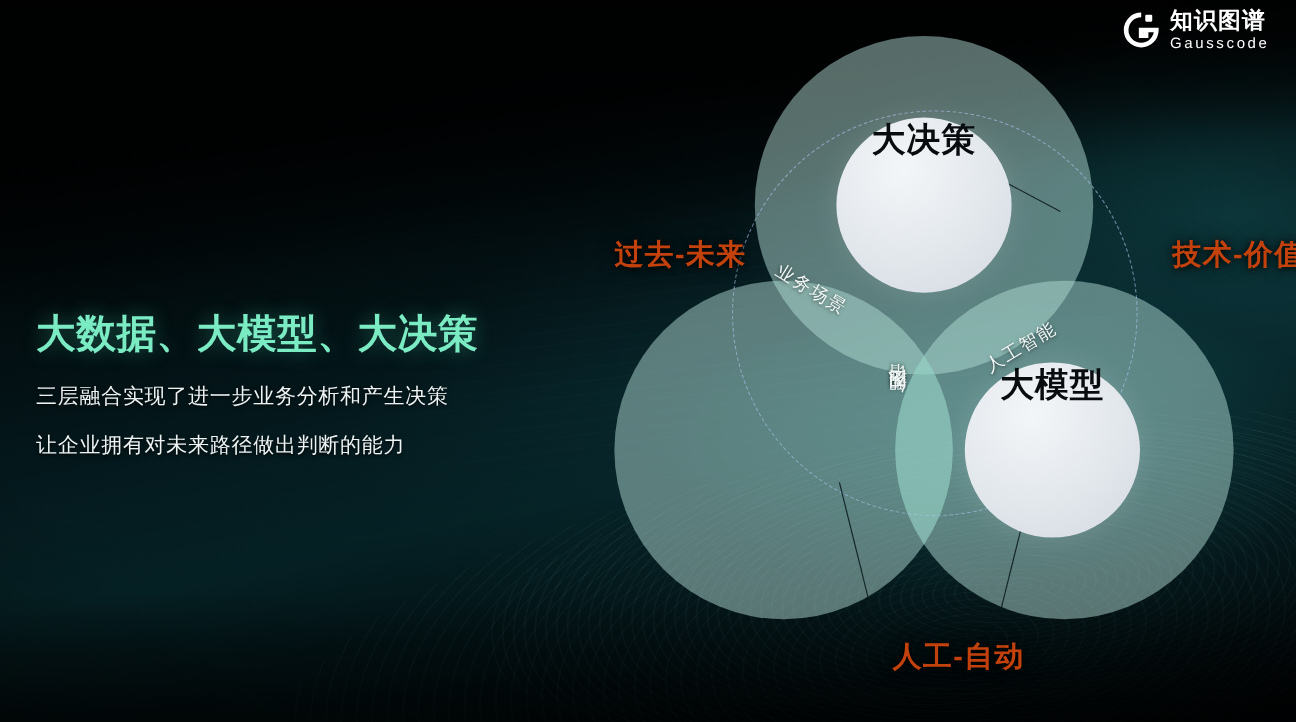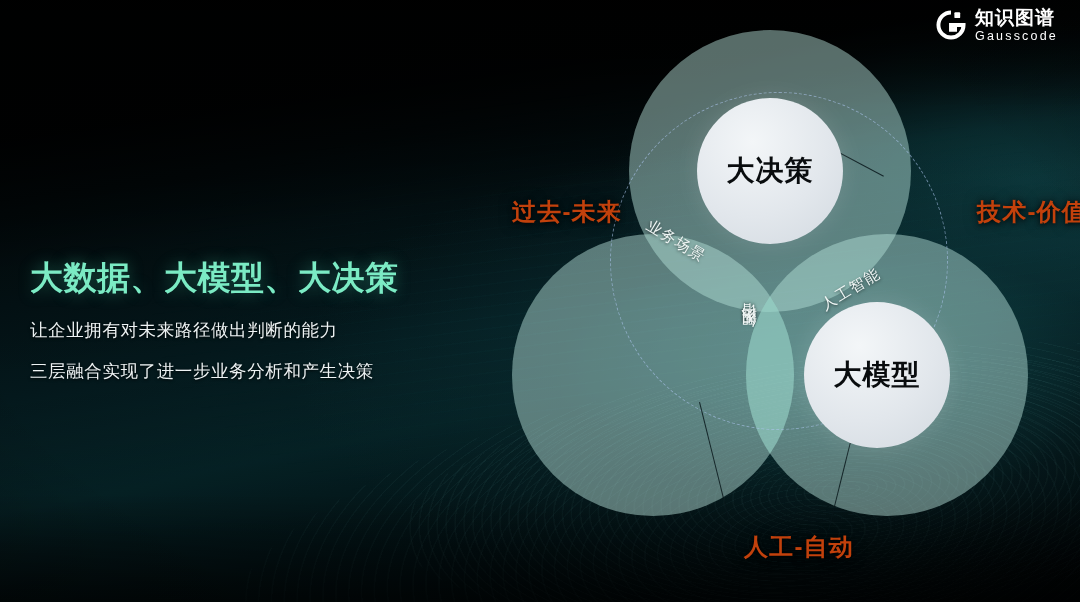--- a/index.html
+++ b/index.html
@@ -199,21 +199,21 @@
   .leader.l1 { left: 282px; top: 106px; height: 128px; transform: rotate(-62deg); }
   .leader.l2 { left: 211px; top: 392px; height: 132px; transform: rotate(-14deg); }
   .leader.l3 { left: 372px; top: 392px; height: 132px; transform: rotate(14deg); }
 
   
   .inner {
     position: absolute;
     width: 146px; height: 146px;
     border-radius: 50%;
     background: radial-gradient(circle at 38% 30%, #f3f6f8 0%, #e2e7ec 55%, #d2d9e0 100%);
-    display: flex; align-items: center; justify-content: center;
+    display: flex; align-items: flex-start; justify-content: center;
     box-shadow: 0 0 24px rgba(255,255,255,0.12);
     font-family: Liberation Serif, serif;
   }
   .inner.top  { left: 209px; top: 88px; }
   .inner.left { left:  92px; top: 292px; }
   .inner.right{ left: 316px; top: 292px; }
   .inner-label {
     font-size: 28px;
     font-weight: 700;
     color: #090c0e;
@@ -267,22 +267,22 @@
       </svg>
     </span>
     <span class="logo-text">
       <span class="logo-cn">知识图谱</span>
       <span class="logo-en">Gausscode</span>
     </span>
   </div>
 
   <div class="copy">
     <div class="copy-title">大数据、大模型、大决策</div>
+    <div class="copy-line">三层融合实现了进一步业务分析和产生决策</div>
     <div class="copy-line">让企业拥有对未来路径做出判断的能力</div>
-    <div class="copy-line">三层融合实现了进一步业务分析和产生决策</div>
   </div>
 
   <div class="venn">
 
     <div class="vcircle top"></div>
     <div class="vcircle left"></div>
     <div class="vcircle right"></div>
 
     <div class="vtint top"></div>
     <div class="vtint left"></div>

